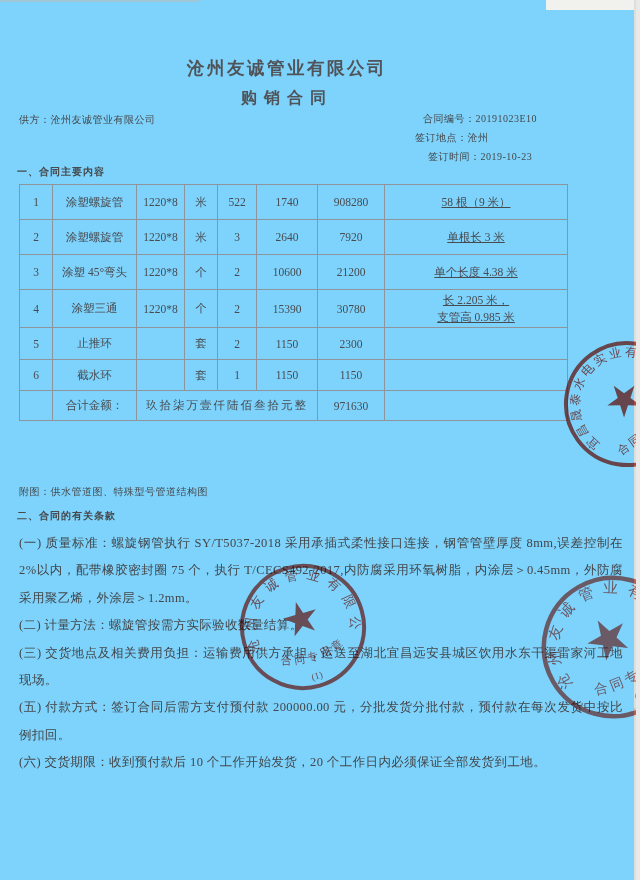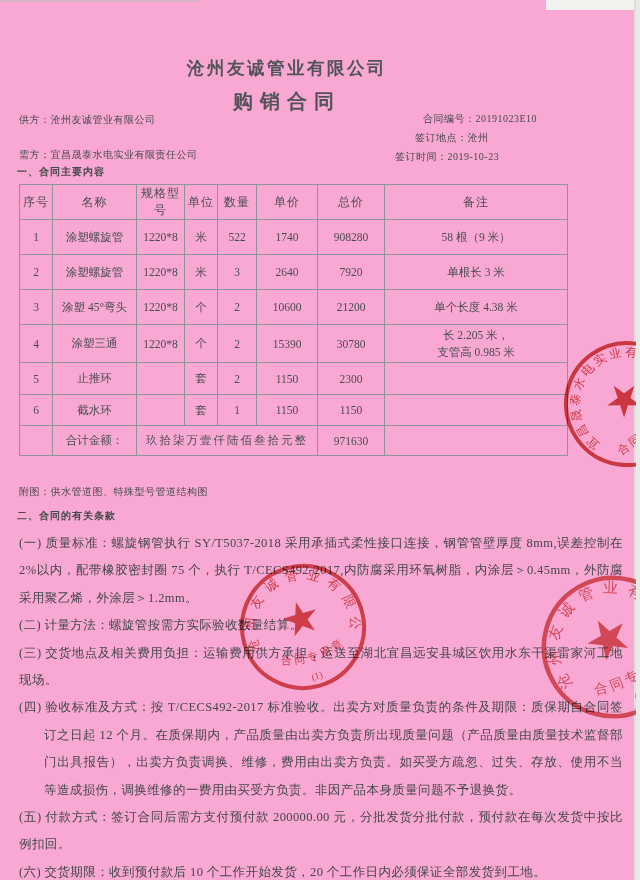--- a/index.html
+++ b/index.html
@@ -1,56 +1,56 @@
 <!DOCTYPE html>
 <html><head>
 <meta charset="utf-8">
 <style>
   html,body { margin:0; padding:0; }
   body { width:640px; height:880px; overflow:hidden; background:#e9e9e7; }
   .page {
     position:relative; width:636px; height:880px;
-    background:#f9a8d4; overflow:hidden;
+    background:#7dd3fc; overflow:hidden;
     font-family:"Liberation Serif","DejaVu Serif",serif;
     color:#45484c;
   }
   .scan-top-line { position:absolute; left:0; top:0; width:200px; height:2px; background:#bdbdba; opacity:.55; }
   .scan-top-right { position:absolute; right:0; top:0; width:90px; height:10px; background:#f1f1ee; }
   .scan-right-edge { position:absolute; right:0; top:0; width:2px; height:880px; background:#dededa; }
 
   .title {
     position:absolute; left:0; top:56px; width:574px; text-align:center;
     font-size:17.5px; letter-spacing:2.5px; font-weight:600; color:#505358;
   }
   .subtitle {
     position:absolute; left:0; top:88px; width:574px; text-align:center;
-    font-size:20px; letter-spacing:7px; font-weight:600; color:#505358;
+    font-size:16px; letter-spacing:7px; font-weight:600; color:#505358;
   }
   .info { position:absolute; font-size:10px; letter-spacing:.5px; color:#45484c; white-space:nowrap; }
   .i-supplier { left:19px; top:113px; }
   .i-buyer    { left:19px; top:148px; }
   .i-no       { left:415px; top:112px;margin-left:8px; }
   .i-place    { left:415px; top:131px; }
-  .i-date     { left:395px; top:150px; }
+  .i-date     { left:428px; top:150px; }
   .sec-heading { position:absolute; left:17px; font-size:10px; font-weight:600; letter-spacing:1px; color:#46494d; }
   .h1 { top:165px; }
   .h2 { top:509px; font-weight:600; }
   .attachment { position:absolute; left:19px; top:485px; font-size:10px; letter-spacing:.5px; color:#45484c; }
 
   table.items {
     position:absolute; left:19px; top:184px;
     border-collapse:collapse; table-layout:fixed; width:548px;
     font-size:11.5px; color:#484b50;
   }
   table.items td, table.items th {
     border:1px solid #8e959a; padding:0 2px;
     text-align:center; vertical-align:middle; font-weight:normal;
   }
   table.items th { font-size:12px; letter-spacing:1px; }
-  td.remark { white-space:pre-line; line-height:1.45; }
+  td.remark { white-space:pre-line; line-height:1.45;text-decoration:underline; }
   td.note-cell { text-align:left; padding:2px 6px; letter-spacing:.4px; }
   td.total-cn { letter-spacing:2px; }
 
   .clauses {
     position:absolute; left:19px; top:530px; width:604px;
     font-size:12.5px; line-height:27.4px; letter-spacing:.4px;
     text-align:justify; color:#43464a;
   }
   .clauses p { margin:0; }
   .clauses p.hang { padding-left:25px; text-indent:-25px; }
@@ -66,49 +66,38 @@
 
 <div class="page">
   <div class="scan-top-line"></div>
   <div class="scan-top-right"></div>
   <div class="scan-right-edge"></div>
 
   <div class="title">沧州友诚管业有限公司</div>
   <div class="subtitle">购销合同</div>
 
   <div class="info i-supplier">供方：沧州友诚管业有限公司</div>
-  <div class="info i-buyer">需方：宜昌晟泰水电实业有限责任公司</div>
   <div class="info i-no">合同编号：20191023E10</div>
   <div class="info i-place">签订地点：沧州</div>
   <div class="info i-date">签订时间：2019-10-23</div>
 
   <div class="sec-heading h1">一、合同主要内容</div>
 
   <table class="items">
     <colgroup>
       <col style="width:33px">
         <col style="width:84px">
         <col style="width:48px">
         <col style="width:33px">
       <col style="width:39px">
         <col style="width:61px">
         <col style="width:67px">
         <col style="width:183px">
     </colgroup>
     <tbody>
-        <tr style="height:30px">
-      <th>序号</th>
-      <th>名称</th>
-      <th>规格型号</th>
-      <th>单位</th>
-      <th>数量</th>
-      <th>单价</th>
-      <th>总价</th>
-      <th>备注</th>
-    </tr>
     <tr style="height:35px">
       <td>1</td>
       <td>涂塑螺旋管</td>
       <td>1220*8</td>
       <td>米</td>
       <td>522</td>
       <td>1740</td>
       <td>908280</td>
       <td class="remark">58 根（9 米）</td>
     </tr>
@@ -173,21 +162,20 @@
   </tbody>
     </table>
 
   <div class="attachment">附图：供水管道图、特殊型号管道结构图</div>
   <div class="sec-heading h2">二、合同的有关条款</div>
 
   <div class="clauses">
     <p>(一) 质量标准：螺旋钢管执行 SY/T5037-2018 采用承插式柔性接口连接，钢管管壁厚度 8mm,误差控制在 2%以内，配带橡胶密封圈 75 个，执行 T/CECS492-2017,内防腐采用环氧树脂，内涂层＞0.45mm，外防腐采用聚乙烯，外涂层＞1.2mm。</p>
     <p>(二) 计量方法：螺旋管按需方实际验收数量结算。</p>
     <p>(三) 交货地点及相关费用负担：运输费用供方承担，运送至湖北宜昌远安县城区饮用水东干渠雷家河工地现场。</p>
-    <p class="hang">(四) 验收标准及方式：按 T/CECS492-2017 标准验收。出卖方对质量负责的条件及期限：质保期自合同签订之日起 12 个月。在质保期内，产品质量由出卖方负责所出现质量问题（产品质量由质量技术监督部门出具报告），出卖方负责调换、维修，费用由出卖方负责。如买受方疏忽、过失、存放、使用不当等造成损伤，调换维修的一费用由买受方负责。非因产品本身质量问题不予退换货。</p>
     <p>(五) 付款方式：签订合同后需方支付预付款 200000.00 元，分批发货分批付款，预付款在每次发货中按比例扣回。</p>
     <p>(六) 交货期限：收到预付款后 10 个工作开始发货，20 个工作日内必须保证全部发货到工地。</p>
 
   </div>
 
   <div class="stamp stamp-buyer">
     <svg viewBox="-75 -75 150 150" width="150" height="150">
       <circle r="61" fill="none" stroke="#c8342e" stroke-width="4"></circle>
       <path id="arcBuyer" d="M -43.5 20.3 A 48 48 0 1 1 43.5 20.3" fill="none"></path>
       <text font-size="12" letter-spacing="3" fill="#c8342e">

